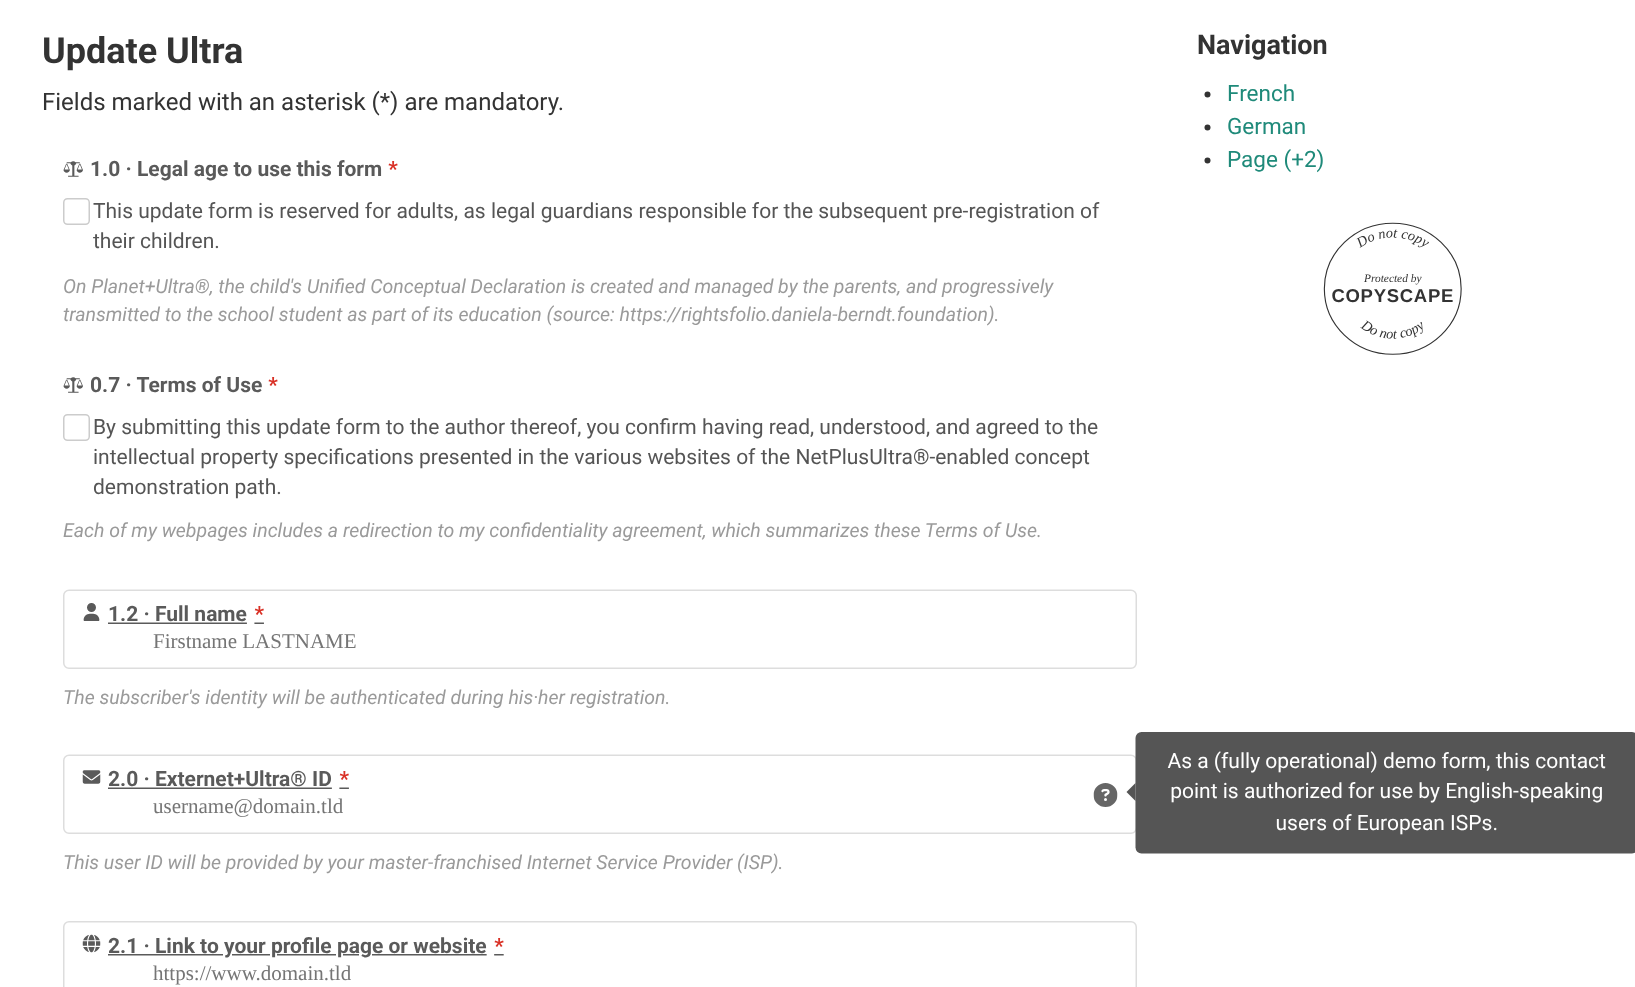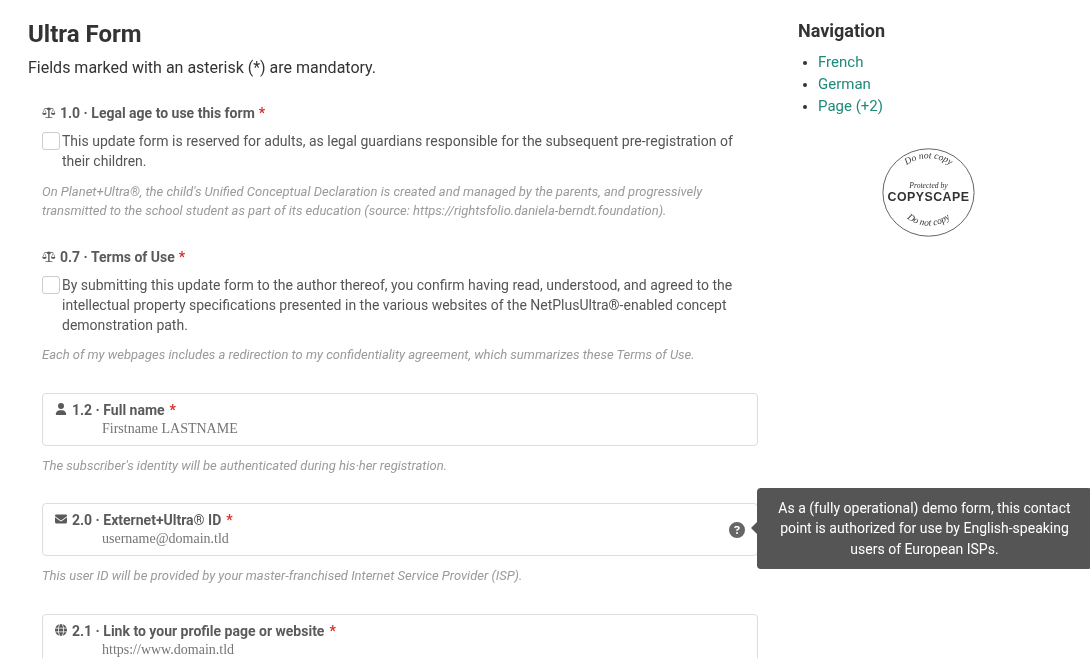--- a/index.html
+++ b/index.html
@@ -92,20 +92,21 @@
       position: relative;
     }
     .input-label {
       display: flex;
       align-items: flex-start;
       gap: 5px;
       font-weight: 700;
       color: #5a5a5a;
       font-size: 14px;
       margin-bottom: 2px;
+      text-decoration: underline;
     }
     .input-value {
       color: #a16207;
       font-size: 14px;
       border: none;
       outline: none;
       width: 100%;
       background: transparent;
       font-family: Liberation Serif, serif;
       padding: 0;
@@ -180,21 +181,21 @@
     .input-wrapper {
       padding-left: 14px;
       position: relative;
     }
   </style>
 </head>
 <body>
 
 <div class="container">
   <div class="main">
-    <h1 class="page-title">Ultra Form</h1>
+    <h1 class="page-title">Update Ultra</h1>
     <p class="mandatory-note">Fields marked with an asterisk (*) are mandatory.</p>
 
     <div class="field-block">
       <div class="field-label">
         <span class="icon">
           <svg viewBox="0 0 640 512" width="14" height="12" fill="#5a5a5a">
               <path d="M384 32l128 0 0 32-112 0c.1 5.3 .2 10.6 0 16L528 80l80 192c0 44.2-43 80-96 80s-96-35.8-96-80L496 80l-96 0c-10.1 23.4-29.6 42.1-53.3 52l0 316 128 0 0 32-320 0 0-32 128 0 0-316c-23.8-9.9-43.3-28.6-53.3-52L128 80l80 192c0 44.2-43 80-96 80s-96-35.8-96-80L96 80l128 0c-.2-5.4-.1-10.7 0-16L112 64l0-32 128 0c17.7-18.5 42.5-30 70.1-30l3.8 0C341.5 2 366.3 13.5 384 32zM512 96L448 256l128 0L512 96zM112 96L48 256l128 0L112 96z"></path>
             </svg>
         </span>
         <span>1.0 · Legal age to use this form</span>

